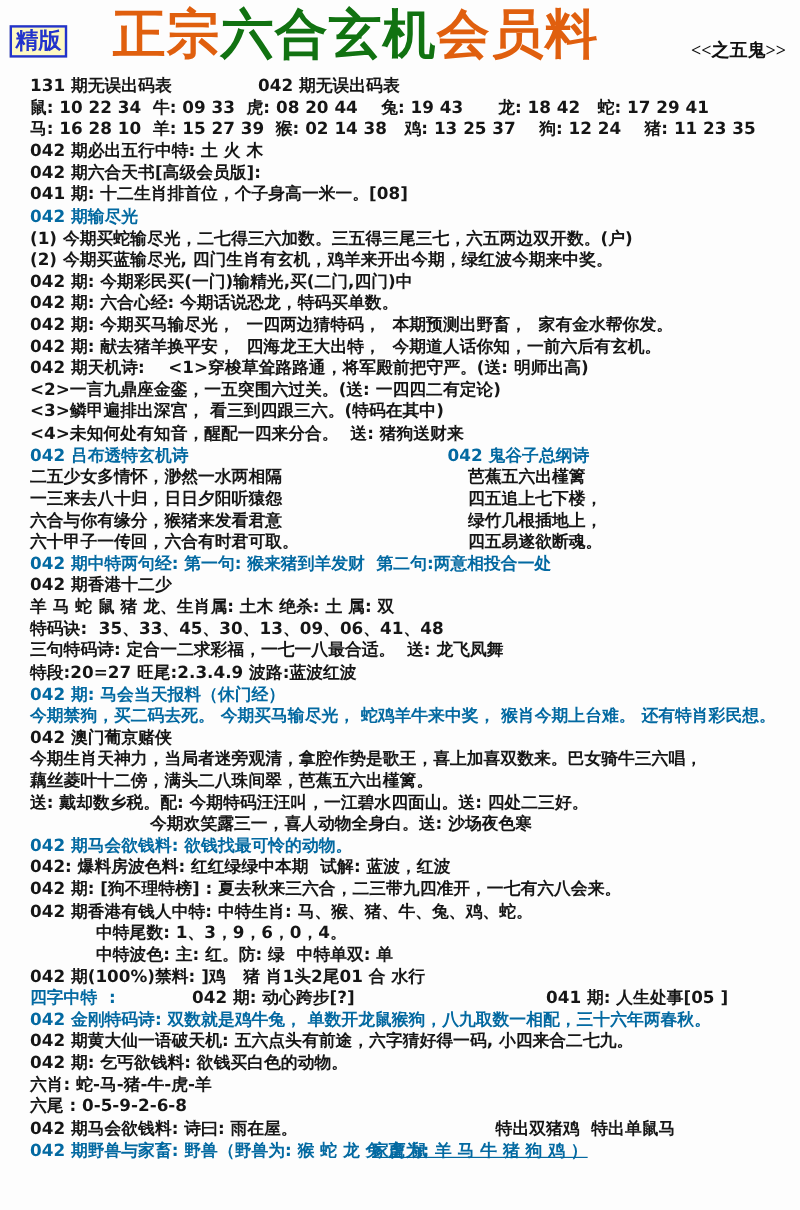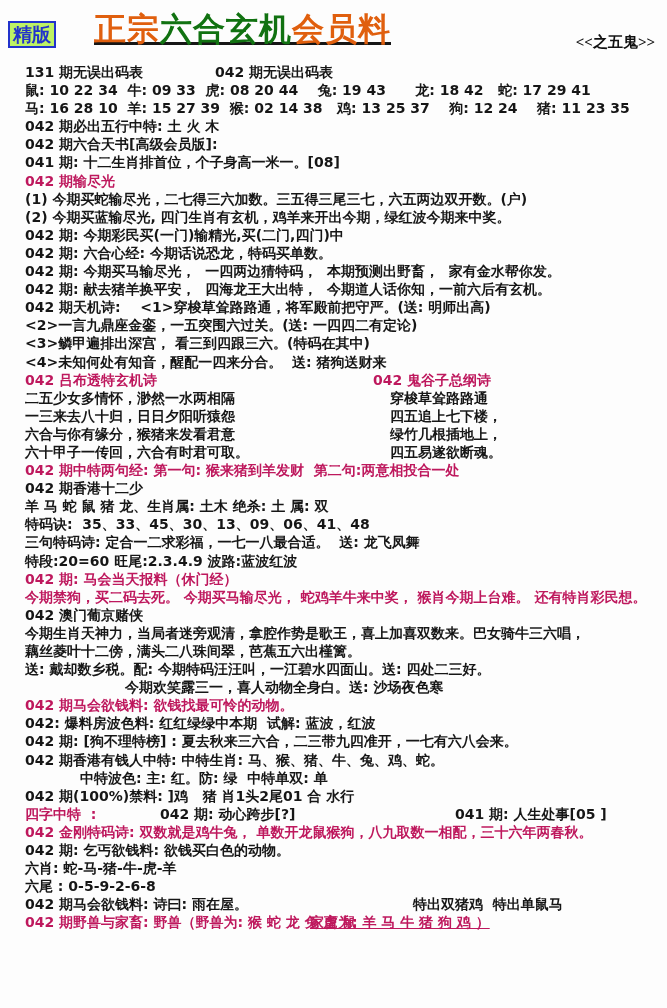--- a/index.html
+++ b/index.html
@@ -3,30 +3,30 @@
 <meta charset="utf-8">
 <style>
   html,body{margin:0;padding:0;}
   body{
     width:667px;height:1008px;overflow:hidden;background:#fdfdfd;
     font-family:"DejaVu Sans",sans-serif;color:#161616;font-weight:700;
   }
   .header{position:relative;height:61px;}
   .badge{
     position:absolute;left:8px;top:21px;color:#2233cc;border:2px solid #2233cc;
-    font-size:19px;line-height:1.1;padding:1px 3px;background:#bef264;
+    font-size:19px;line-height:1.1;padding:1px 3px;background:#fef9c3;
   }
-  .title{position:absolute;left:94px;top:0px;font-size:32px;line-height:58px;letter-spacing:1px;white-space:nowrap;text-decoration:underline;}
+  .title{position:absolute;left:94px;top:0px;font-size:44px;line-height:58px;letter-spacing:1px;white-space:nowrap;}
   .title .o{color:#e05f0e;}
   .title .g{color:#117211;}
   .edition{position:absolute;right:12px;top:33px;font-size:15px;color:#111;font-family:Liberation Serif, serif;}
   .doc{padding:2px 4px 0 25px;}
   .line{position:relative;line-height:18.1px;font-size:14px;min-height:18.1px;}
   .line span{white-space:pre-wrap;}
-  .red{color:#be185d;}
+  .red{color:#0369a1;}
   .abs{position:absolute;top:0;}
 </style>
 </head>
 <body>
 
 <div class="header">
   <span class="badge">精版</span>
   <div class="title"><span class="o">正宗</span><span class="g">六合玄机</span><span class="o">会员料</span></div>
   <span class="edition">&lt;&lt;之五鬼&gt;&gt;</span>
 </div>
@@ -43,43 +43,45 @@
     <div class="line"><span>(2) 今期买蓝输尽光, 四门生肖有玄机，鸡羊来开出今期，绿红波今期来中奖。</span></div>
     <div class="line"><span>042 期: 今期彩民买(一门)输精光,买(二门,四门)中</span></div>
     <div class="line"><span>042 期: 六合心经: 今期话说恐龙，特码买单数。</span></div>
     <div class="line"><span>042 期: 今期买马输尽光，  一四两边猜特码，  本期预测出野畜，  家有金水帮你发。</span></div>
     <div class="line"><span>042 期: 献去猪羊换平安，  四海龙王大出特，  今期道人话你知，一前六后有玄机。</span></div>
     <div class="line"><span>042 期天机诗:    &lt;1&gt;穿梭草耸路路通，将军殿前把守严。(送: 明师出高)</span></div>
     <div class="line"><span>&lt;2&gt;一言九鼎座金銮，一五突围六过关。(送: 一四四二有定论)</span></div>
     <div class="line"><span>&lt;3&gt;鳞甲遍排出深宫， 看三到四跟三六。(特码在其中)</span></div>
     <div class="line"><span>&lt;4&gt;未知何处有知音，醒配一四来分合。  送: 猪狗送财来</span></div>
     <div class="line"><span class="red">042 吕布透特玄机诗</span><span class="red abs" style="left: 348px;">042 鬼谷子总纲诗</span></div>
-    <div class="line"><span>二五少女多情怀，渺然一水两相隔</span><span class="abs" style="left: 365px;">穿梭草耸路路通</span></div>
+    <div class="line"><span>二五少女多情怀，渺然一水两相隔</span><span class="abs" style="left: 365px;">芭蕉五六出槿篱</span></div>
     <div class="line"><span>一三来去八十归，日日夕阳听猿怨</span><span class="abs" style="left: 365px; text-align: center;">四五追上七下楼，</span></div>
     <div class="line"><span>六合与你有缘分，猴猪来发看君意</span><span class="abs" style="left: 365px;">绿竹几根插地上，</span></div>
     <div class="line"><span>六十甲子一传回，六合有时君可取。</span><span class="abs" style="left: 365px;">四五易遂欲断魂。</span></div>
     <div class="line"><span class="red">042 期中特两句经: 第一句: 猴来猪到羊发财  第二句:两意相投合一处</span></div>
     <div class="line"><span>042 期香港十二少</span></div>
     <div class="line"><span>羊 马 蛇 鼠 猪 龙、生肖属: 土木 绝杀: 土 属: 双</span></div>
     <div class="line"><span>特码诀:  35、33、45、30、13、09、06、41、48</span></div>
     <div class="line"><span>三句特码诗: 定合一二求彩福，一七一八最合适。  送: 龙飞凤舞</span></div>
-    <div class="line"><span>特段:20=60 旺尾:2.3.4.9 波路:蓝波红波</span></div>
+    <div class="line"><span>特段:20=27 旺尾:2.3.4.9 波路:蓝波红波</span></div>
     <div class="line"><span class="red">042 期: 马会当天报料（休门经）</span></div>
     <div class="line"><span class="red">今期禁狗，买二码去死。 今期买马输尽光， 蛇鸡羊牛来中奖， 猴肖今期上台难。 还有特肖彩民想。</span></div>
     <div class="line"><span>042 澳门葡京赌侠</span></div>
     <div class="line"><span>今期生肖天神力，当局者迷旁观清，拿腔作势是歌王，喜上加喜双数来。巴女骑牛三六唱，</span></div>
     <div class="line"><span>藕丝菱叶十二傍，满头二八珠间翠，芭蕉五六出槿篱。</span></div>
     <div class="line"><span>送: 戴却数乡税。配: 今期特码汪汪叫，一江碧水四面山。送: 四处二三好。</span></div>
     <div class="line" style="padding-left: 100px;"><span>今期欢笑露三一，喜人动物全身白。送: 沙场夜色寒</span></div>
     <div class="line"><span class="red">042 期马会欲钱料: 欲钱找最可怜的动物。</span></div>
     <div class="line"><span>042: 爆料房波色料: 红红绿绿中本期  试解: 蓝波，红波</span></div>
     <div class="line"><span>042 期: [狗不理特榜] : 夏去秋来三六合，二三带九四准开，一七有六八会来。</span></div>
     <div class="line"><span>042 期香港有钱人中特: 中特生肖: 马、猴、猪、牛、兔、鸡、蛇。</span></div>
+    <div class="line" style="padding-left: 55px;"><span>中特尾数: 1、3，9，6，0，4。</span></div>
     <div class="line" style="padding-left: 55px;"><span>中特波色: 主: 红。防: 绿  中特单双: 单</span></div>
     <div class="line"><span>042 期(100%)禁料: ]鸡   猪 肖1头2尾01 合 水行</span></div>
     <div class="line"><span class="red">四字中特  :</span><span class="abs" style="left: 135px;">042 期: 动心跨步[?]</span><span class="abs" style="left: 430px;">041 期: 人生处事[05 ]</span></div>
     <div class="line"><span class="red">042 金刚特码诗: 双数就是鸡牛兔， 单数开龙鼠猴狗，八九取数一相配，三十六年两春秋。</span></div>
+    <div class="line"><span>042 期黄大仙一语破天机: 五六点头有前途，六字猜好得一码, 小四来合二七九。</span></div>
     <div class="line"><span>042 期: 乞丐欲钱料: 欲钱买白色的动物。</span></div>
     <div class="line"><span>六肖: 蛇-马-猪-牛-虎-羊</span></div>
     <div class="line"><span>六尾 : 0-5-9-2-6-8</span></div>
     <div class="line"><span>042 期马会欲钱料: 诗曰: 雨在屋。</span><span class="abs" style="left: 388px;">特出双猪鸡  特出单鼠马</span></div>
     <div class="line"><span class="red">042 期野兽与家畜: 野兽（野兽为: 猴 蛇 龙 兔 虎 鼠</span><span class="red abs" style="left: 285px; text-decoration: underline;">家畜为: 羊 马 牛 猪 狗 鸡 ）</span></div>
   </div>
 
 </body></html>

